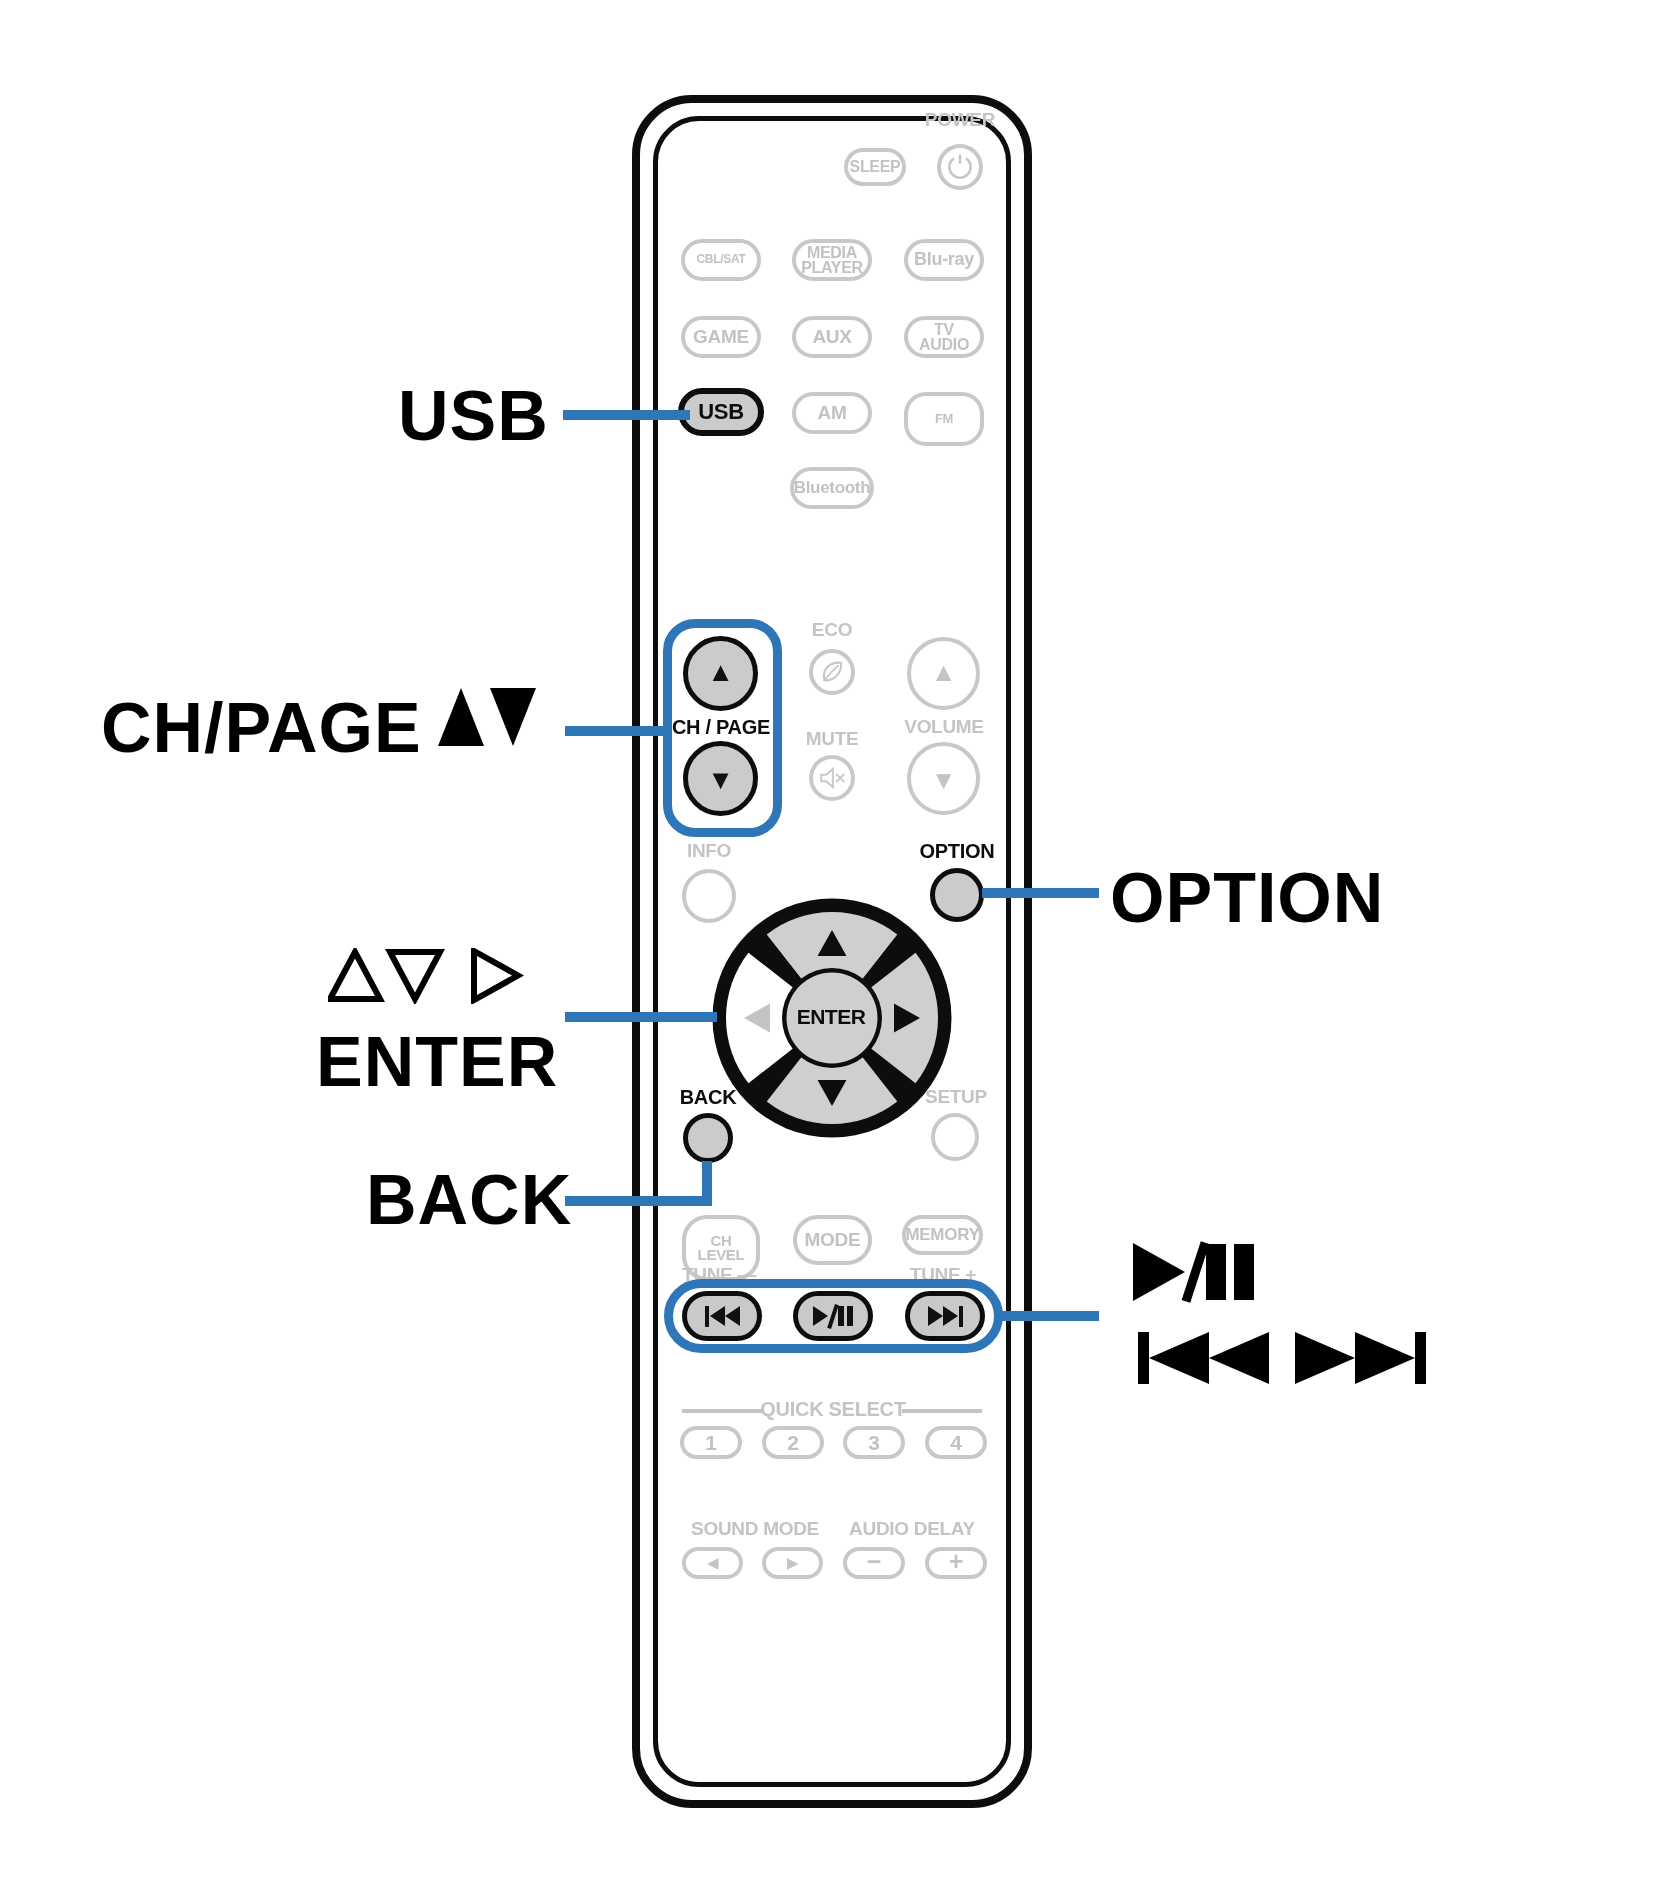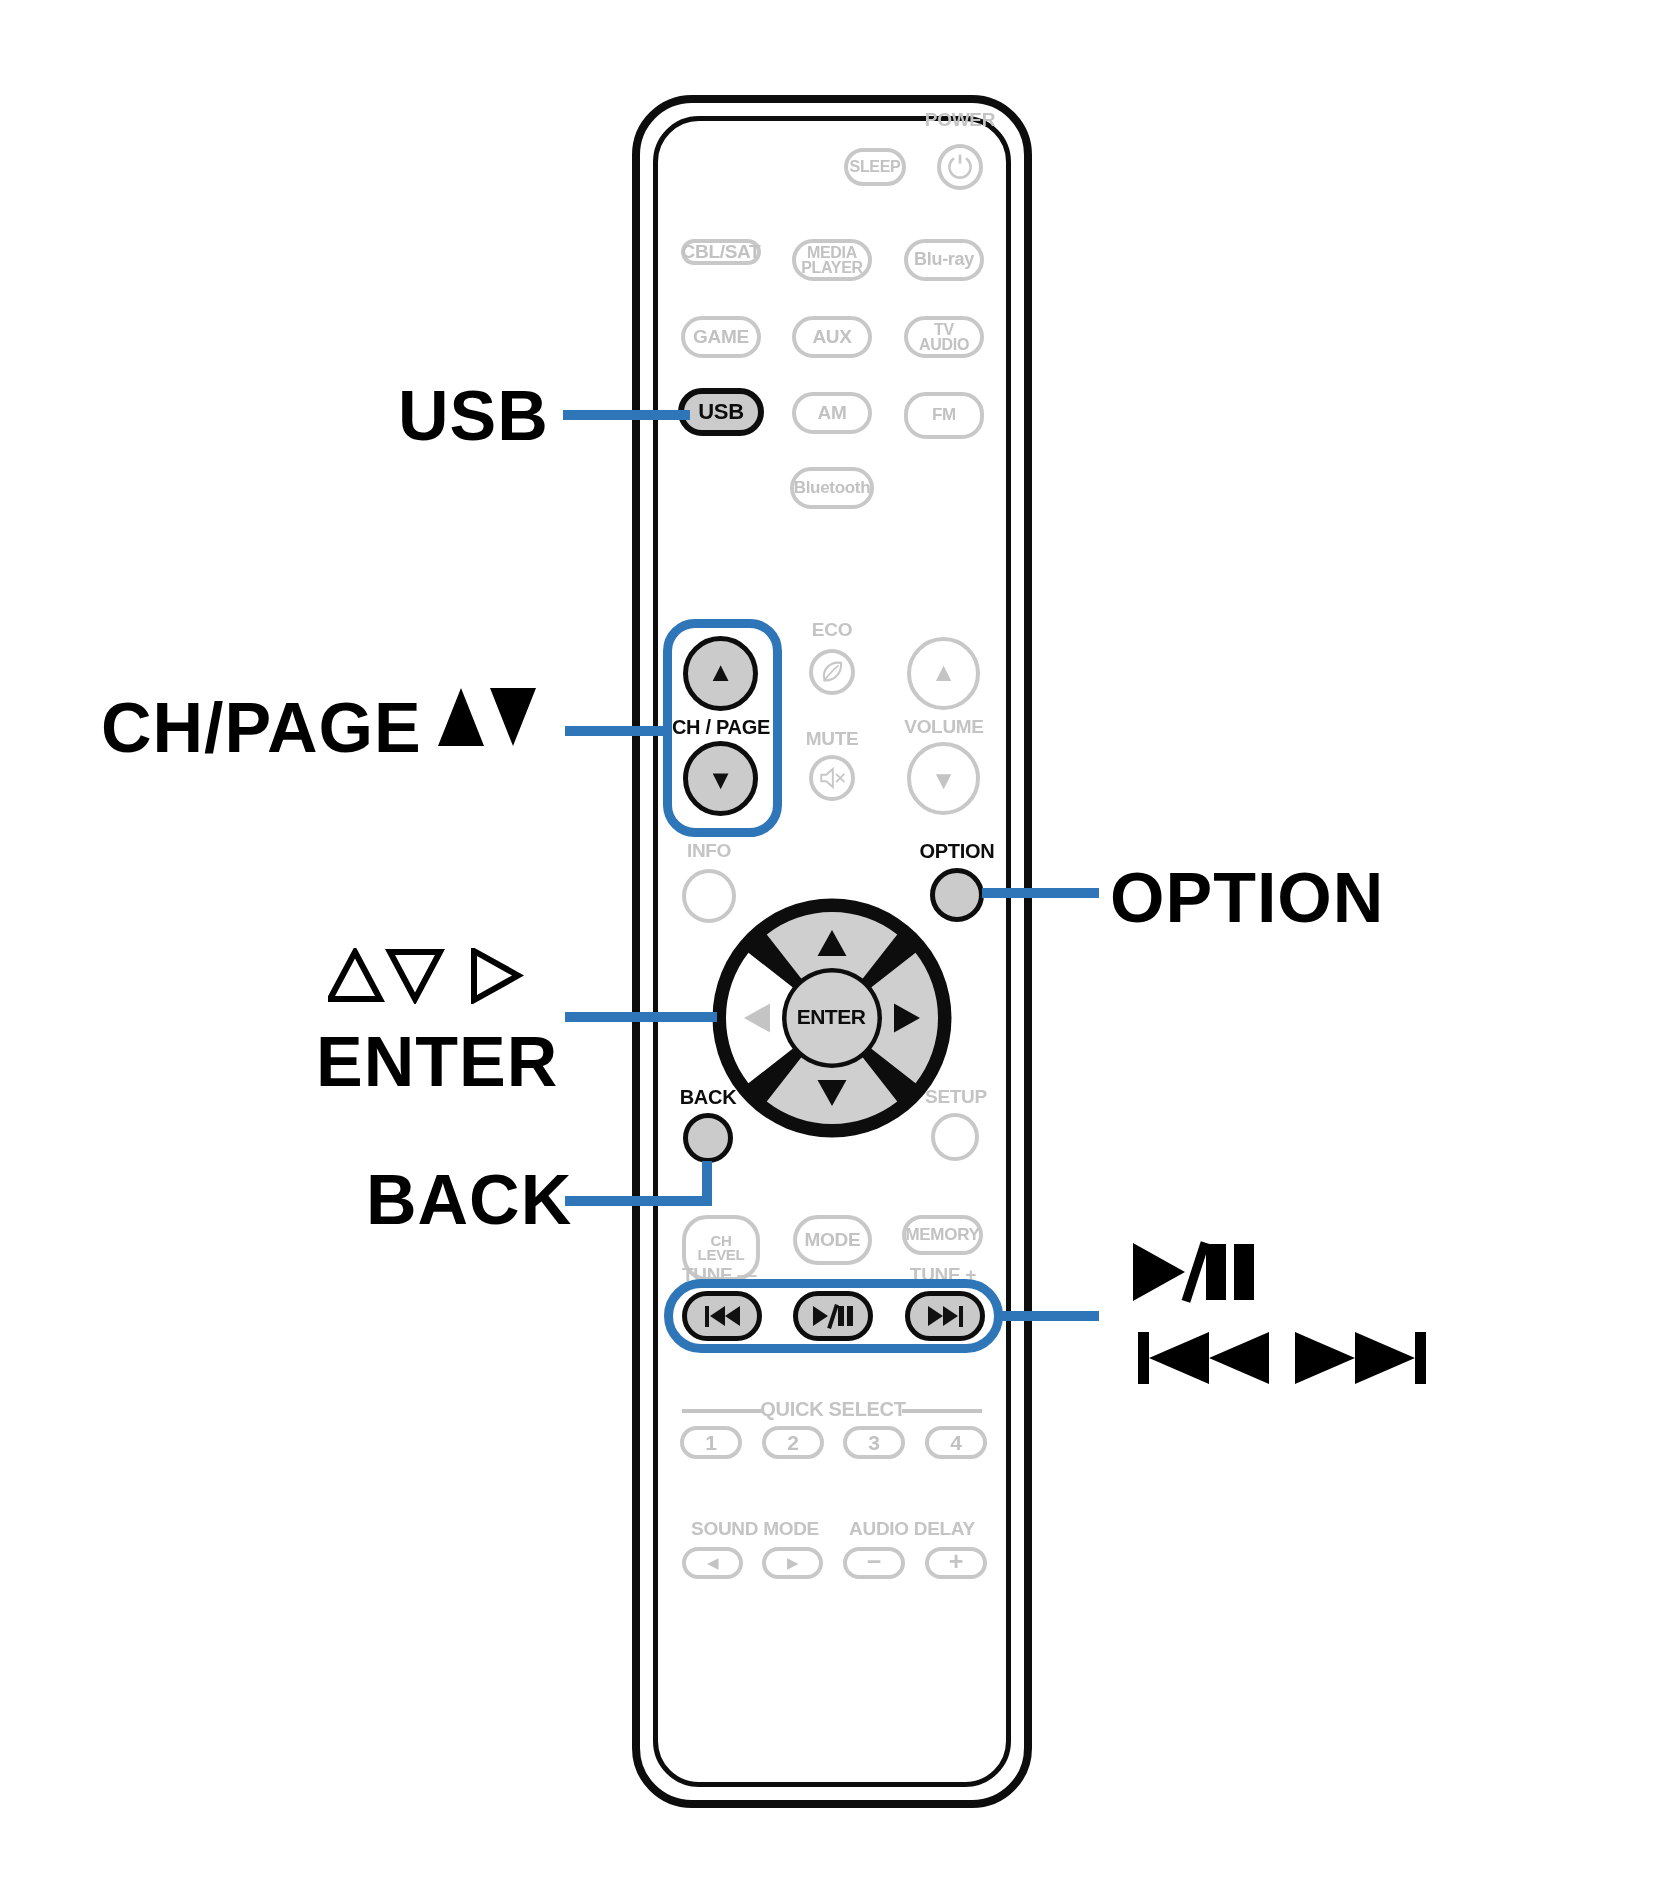--- a/index.html
+++ b/index.html
@@ -42,30 +42,30 @@
 
   <div class="lbl" style="left:960px;top:109px;">POWER</div>
   <div class="pill" style="left:844px;top:148px;width:62px;height:38px;border-radius:19px;font-size:16px;">SLEEP</div>
   <div class="circ" style="left:937px;top:144px;width:46px;height:46px;">
     <svg width="46" height="46" viewBox="0 0 46 46">
       <path d="M 15.7 12.5 A 12.8 12.8 0 1 0 30.3 12.5" fill="none" stroke="#c8c8c8" stroke-width="3.2"></path>
       <line x1="23" y1="8" x2="23" y2="19" stroke="#c8c8c8" stroke-width="3.2"></line>
     </svg>
   </div>
 
-  <div class="pill" style="left:681px;top:239px;width:80px;height:26px;font-size:19px;">CBL/SAT</div>
+  <div class="pill" style="left:681px;top:239px;width:80px;height:42px;font-size:12px;">CBL/SAT</div>
   <div class="pill" style="left:792px;top:239px;width:80px;height:42px;font-size:16px;">MEDIA
 PLAYER</div>
   <div class="pill" style="left:904px;top:239px;width:80px;height:42px;font-size:18px;">Blu-ray</div>
   <div class="pill" style="left:681px;top:316px;width:80px;height:42px;font-size:19px;">GAME</div>
   <div class="pill" style="left:792px;top:316px;width:80px;height:42px;font-size:19px;">AUX</div>
   <div class="pill" style="left:904px;top:316px;width:80px;height:42px;font-size:16px;">TV AUDIO</div>
   <div class="pill hl" style="left:678px;top:388px;width:86px;height:48px;border-width:6px;border-radius:24px;font-size:22px;">USB</div>
   <div class="pill" style="left:792px;top:392px;width:80px;height:42px;font-size:19px;">AM</div>
-  <div class="pill" style="left:904px;top:392px;width:80px;height:47px;font-size:17px;">FM</div>
+  <div class="pill" style="left:904px;top:392px;width:80px;height:54px;font-size:13px;">FM</div>
   <div class="pill" style="left:790px;top:467px;width:84px;height:42px;font-size:17px;">Bluetooth</div>
 
   <div class="lbl" style="left:832px;top:619px;">ECO</div>
   <div class="circ hl" style="left:683px;top:636px;width:75px;height:75px;border-width:5px;">
     <span style="font-size:27px;color:#111;margin-top:-3px;">▲</span>
   </div>
   <div class="lbl blk" style="left:721px;top:716px;font-size:20px;">CH / PAGE</div>
   <div class="circ hl" style="left:683px;top:741px;width:75px;height:75px;border-width:5px;">
     <span style="font-size:27px;color:#111;margin-top:3px;">▼</span>
   </div>

